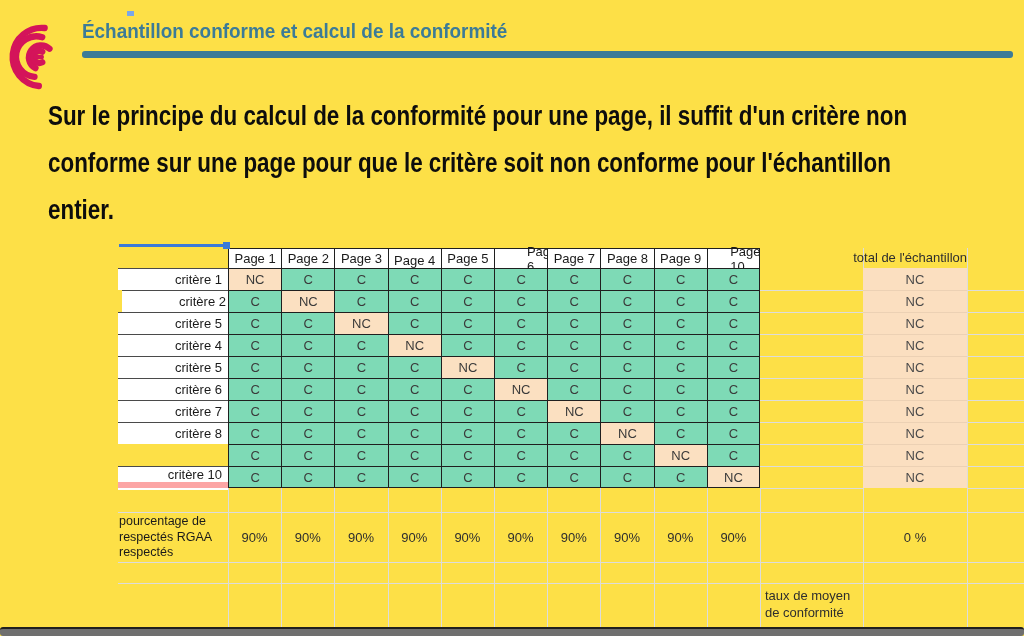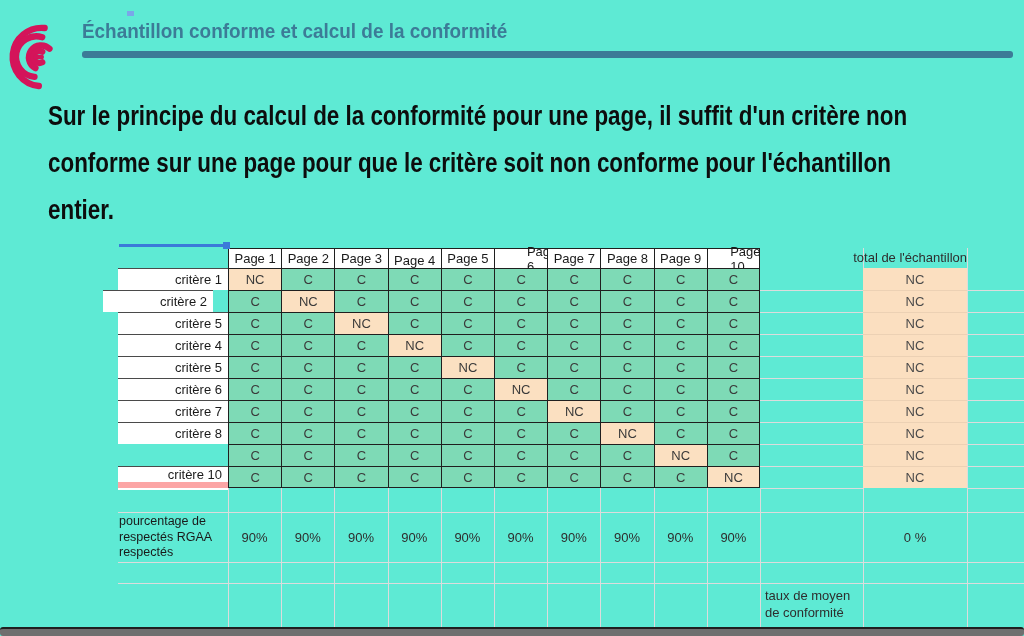--- a/index.html
+++ b/index.html
@@ -1,18 +1,18 @@
 <!DOCTYPE html>
 <html><head>
 <meta charset="utf-8">
 <style>
   * { margin:0; padding:0; box-sizing:border-box; }
   html,body { background:#ffffff; }
   #stage {
-    position:relative; width:1024px; height:636px; background:#5eead4;
+    position:relative; width:1024px; height:636px; background:#fde047;
     font-family:"Liberation Sans", sans-serif; overflow:hidden;
   }
   
   #logo { position:absolute; left:6px; top:14px; width:58px; height:86px; }
   #title {
     position:absolute; left:82px; top:19px; font-size:21px; font-weight:bold;
     white-space:nowrap; transform:scaleX(0.9); transform-origin:left top;
     letter-spacing:0px;
   }
   #title-rule { position:absolute; left:82px; top:51px; width:931px; height:7px; border-radius:3px; }
@@ -120,21 +120,21 @@
       <div class="cell hdr" style="left: 281.2px; top: 248px; width: 53.2px; height: 20px;">Page 2</div>
       <div class="cell hdr" style="left: 334.4px; top: 248px; width: 53.2px; height: 20px;">Page 3</div>
       <div class="cell hdr" style="left: 387.6px; top: 248px; width: 53.2px; height: 24px;">Page 4</div>
       <div class="cell hdr" style="left: 440.8px; top: 248px; width: 53.2px; height: 20px;">Page 5</div>
       <div class="cell hdr" style="left: 494px; top: 248px; width: 53.2px; height: 20px; padding-left: 42px;">Page 6</div>
       <div class="cell hdr" style="left: 547.2px; top: 248px; width: 53.2px; height: 20px;">Page 7</div>
       <div class="cell hdr" style="left: 600.4px; top: 248px; width: 53.2px; height: 20px;">Page 8</div>
       <div class="cell hdr" style="left: 653.6px; top: 248px; width: 53.2px; height: 20px;">Page 9</div>
       <div class="cell hdr last-col" style="left: 706.8px; top: 248px; width: 53.2px; height: 20px;">Page 10</div>
       <div class="cell rowlabel" style="left: 118px; top: 268px; width: 110px; height: 22px;">critère 1</div>
-      <div class="cell rowlabel" style="left: 103px; top: 290px; width: 110px; height: 22px; text-align: center;">critère 2</div>
+      <div class="cell rowlabel" style="left: 122px; top: 290px; width: 110px; height: 22px; text-align: center;">critère 2</div>
       <div class="cell rowlabel" style="left: 118px; top: 312px; width: 110px; height: 22px;">critère 5</div>
       <div class="cell rowlabel" style="left: 118px; top: 334px; width: 110px; height: 22px;">critère 4</div>
       <div class="cell rowlabel" style="left: 118px; top: 356px; width: 110px; height: 22px;">critère 5</div>
       <div class="cell rowlabel" style="left: 118px; top: 378px; width: 110px; height: 22px;">critère 6</div>
       <div class="cell rowlabel" style="left: 118px; top: 400px; width: 110px; height: 22px;">critère 7</div>
       <div class="cell rowlabel" style="left: 118px; top: 422px; width: 110px; height: 22px;">critère 8</div>
       <div class="cell rowlabel" style="left: 118px; top: 468px; width: 110px; height: 22px; font-weight: bold;">critère 9</div>
       <div class="cell rowlabel last-row" style="left: 118px; top: 466px; width: 110px; height: 22px;">critère 10</div>
       <div class="cell datacell" style="left: 228px; top: 268px; width: 53.2px; height: 22px; background: rgb(251, 224, 193);">NC</div>
       <div class="cell datacell" style="left: 281.2px; top: 268px; width: 53.2px; height: 22px; background: rgb(126, 218, 182);">C</div>

